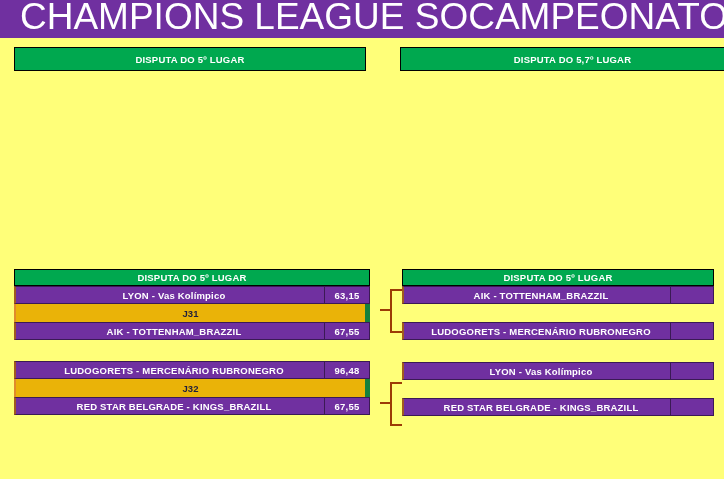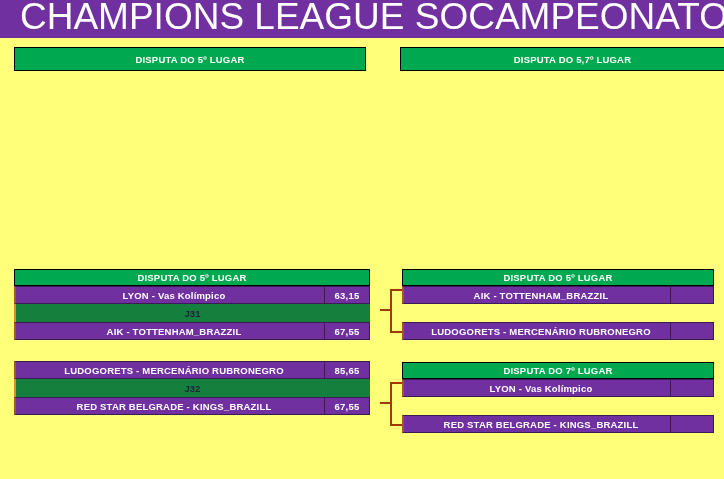--- a/index.html
+++ b/index.html
@@ -99,23 +99,23 @@
     border-left: 1px solid #3b1a55;
     align-self: stretch;
     display: flex;
     align-items: center;
     justify-content: center;
     font-size: 9.5px;
     font-weight: bold;
     color: #ffffff;
   }
   .row-mid {
-    background: #15803d;
+    background: #eab308;
     border-left: 2px solid #e08b2a;
-    border-right: 1px solid #15803d;
+    border-right: 5px solid #15803d;
     color: #1f1f3d;
     font-size: 9.5px;
     font-weight: bold;
     justify-content: center;
   }
   .row-gap {
     background: #ffff79;
   }
 
   
@@ -164,21 +164,21 @@
     <div class="row row-mid" style="height:18px;">J31</div>
     <div class="row row-team" style="height:18px;">
       <span class="team-name">AIK - TOTTENHAM_BRAZZIL</span>
       <span class="team-score" style="width:44px;">67,55</span>
     </div>
   </div>
 
   <div class="block" style="left:14px; top:361px; width:356px;">
     <div class="row row-team" style="height:18px;">
       <span class="team-name">LUDOGORETS - MERCENÁRIO RUBRONEGRO</span>
-      <span class="team-score" style="width:44px;">85,65</span>
+      <span class="team-score" style="width:44px;">96,48</span>
     </div>
     <div class="row row-mid" style="height:18px;">J32</div>
     <div class="row row-team" style="height:18px;">
       <span class="team-name">RED STAR BELGRADE - KINGS_BRAZILL</span>
       <span class="team-score" style="width:44px;">67,55</span>
     </div>
   </div>
 
   <div class="bracket" style="left:390px; top:289px; width:12px; height:44px;">
     <div class="v"></div>
@@ -201,21 +201,20 @@
       <span class="team-score" style="width:42px;"></span>
     </div>
     <div class="row row-gap" style="height:18px;"></div>
     <div class="row row-team" style="height:18px;">
       <span class="team-name">LUDOGORETS - MERCENÁRIO RUBRONEGRO</span>
       <span class="team-score" style="width:42px;"></span>
     </div>
   </div>
 
   <div class="block" style="left:402px; top:362px; width:312px;">
-    <div class="row row-head" style="height:17px;">DISPUTA DO 7º LUGAR</div>
     <div class="row row-team" style="height:18px;">
       <span class="team-name">LYON - Vas Kolímpico</span>
       <span class="team-score" style="width:42px;"></span>
     </div>
     <div class="row row-gap" style="height:18px;"></div>
     <div class="row row-team" style="height:18px;">
       <span class="team-name">RED STAR BELGRADE - KINGS_BRAZILL</span>
       <span class="team-score" style="width:42px;"></span>
     </div>
   </div>

